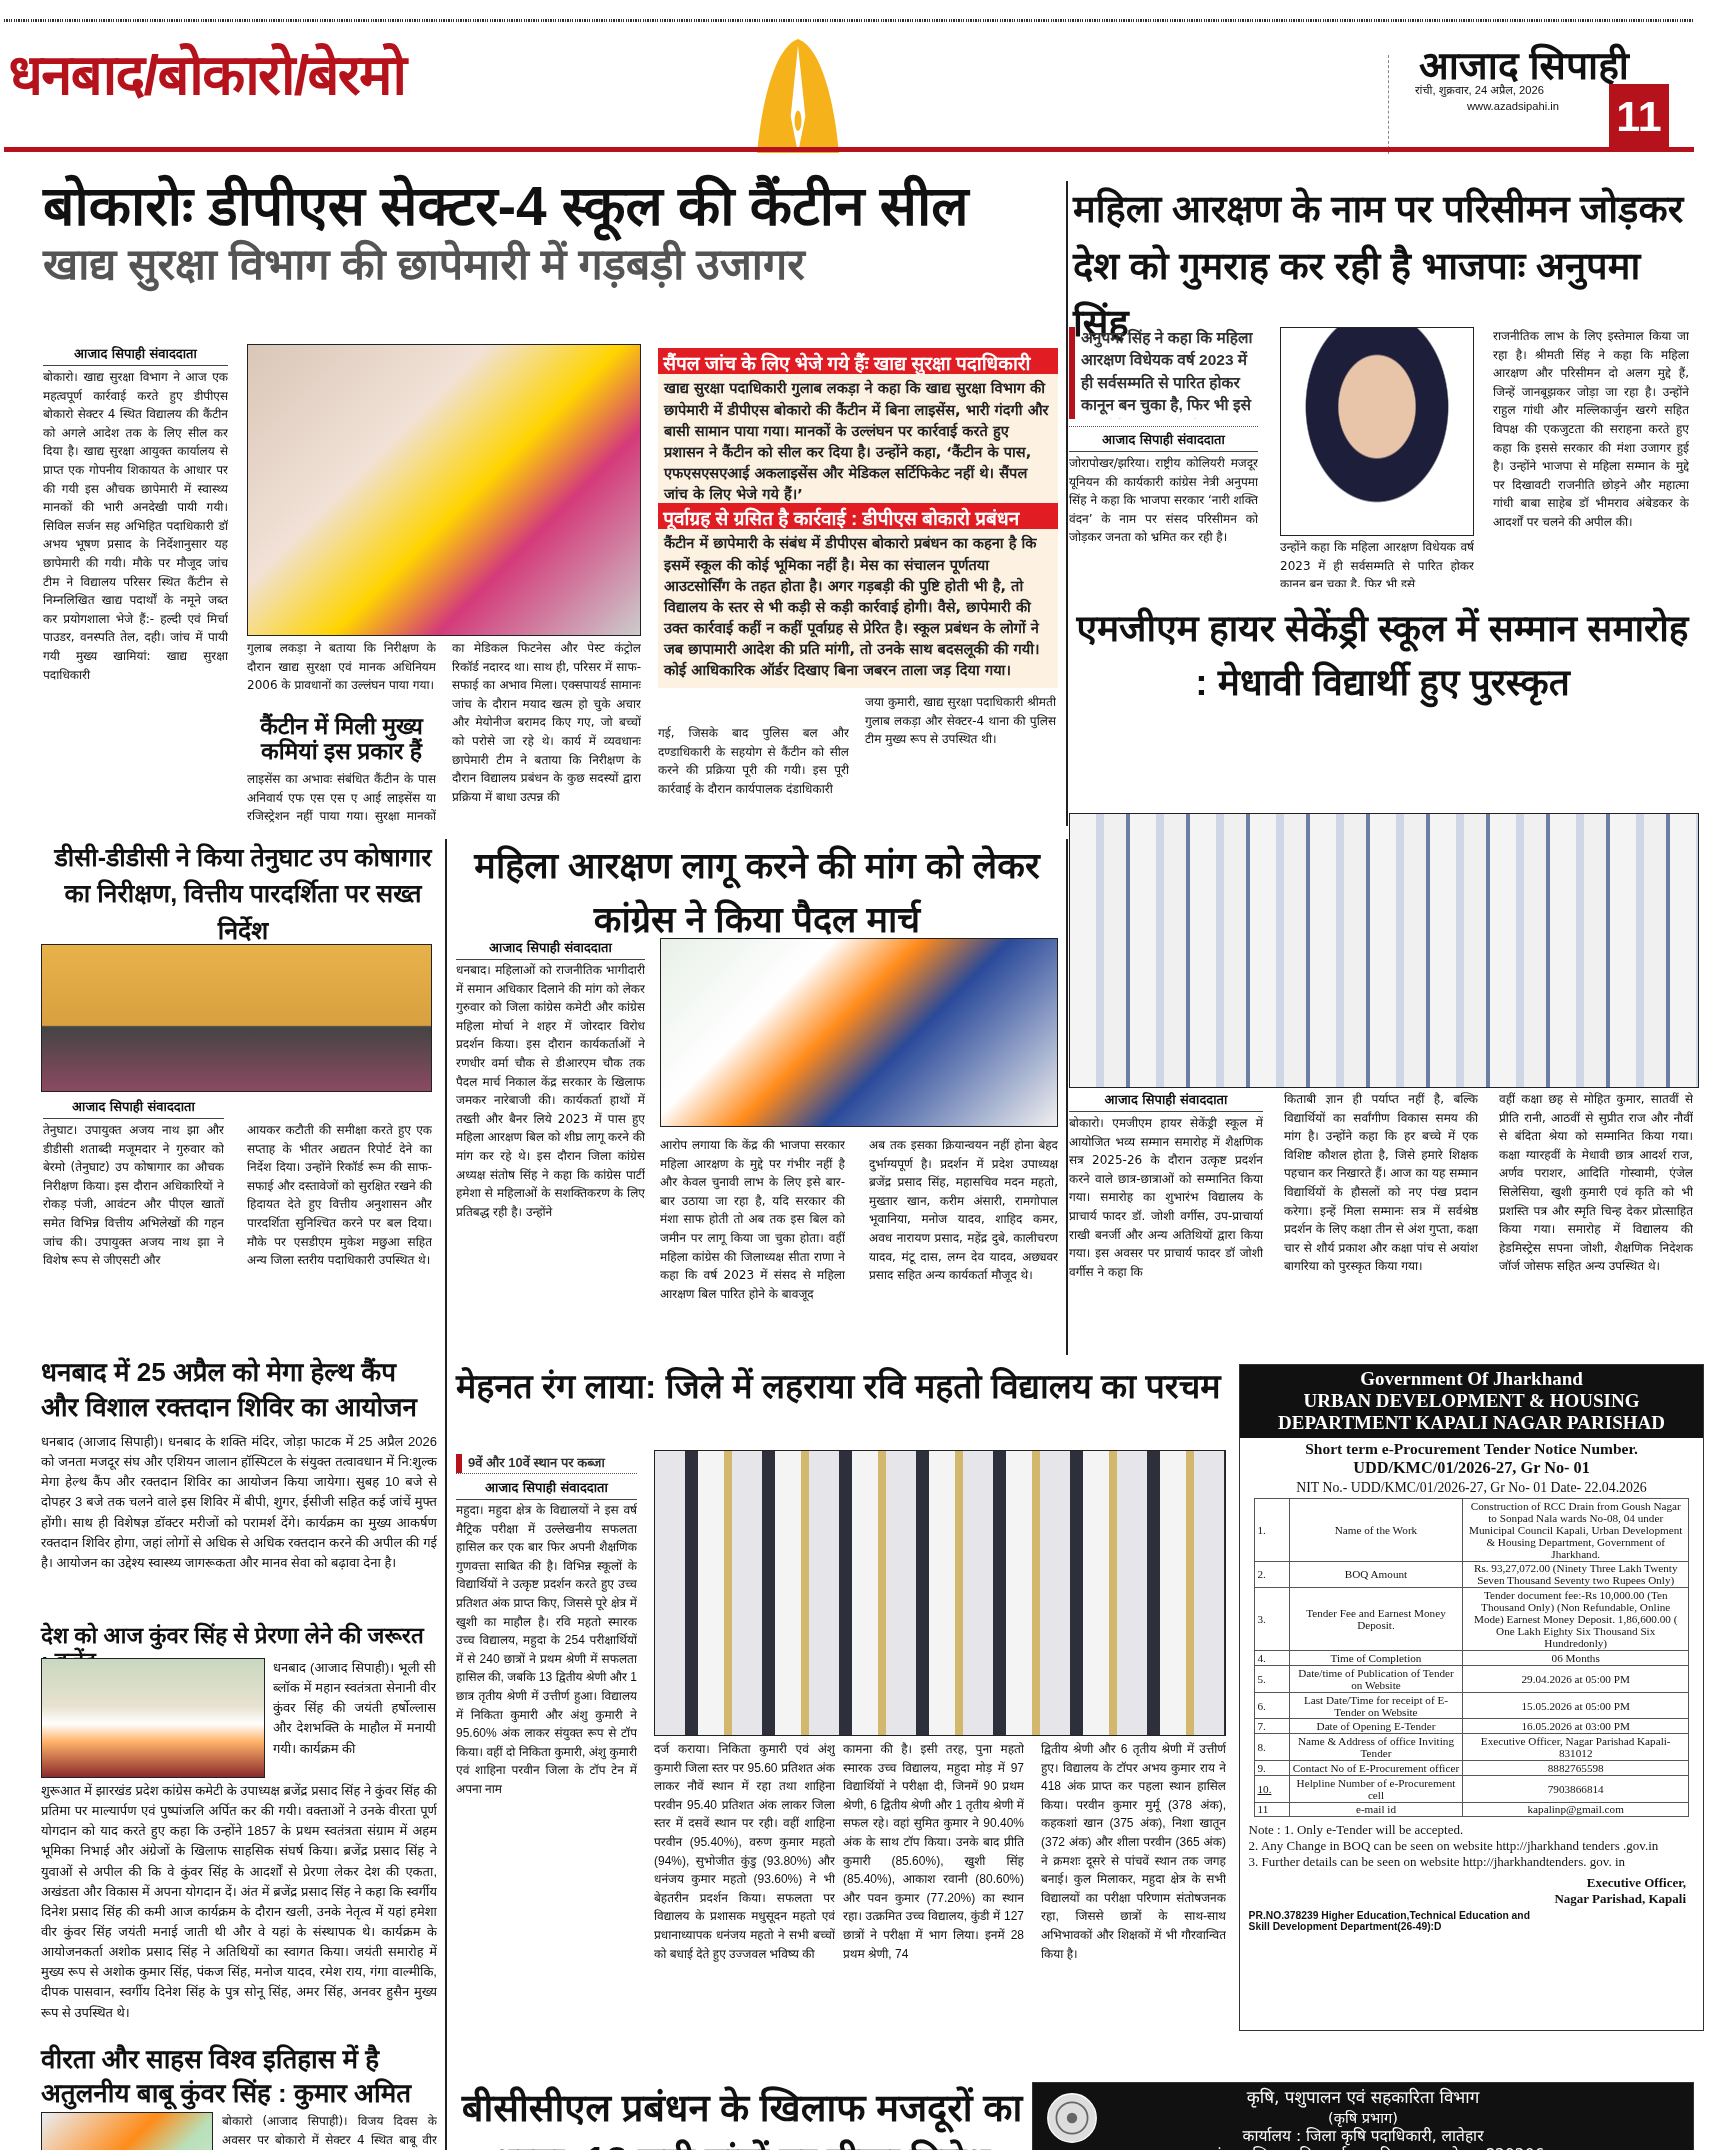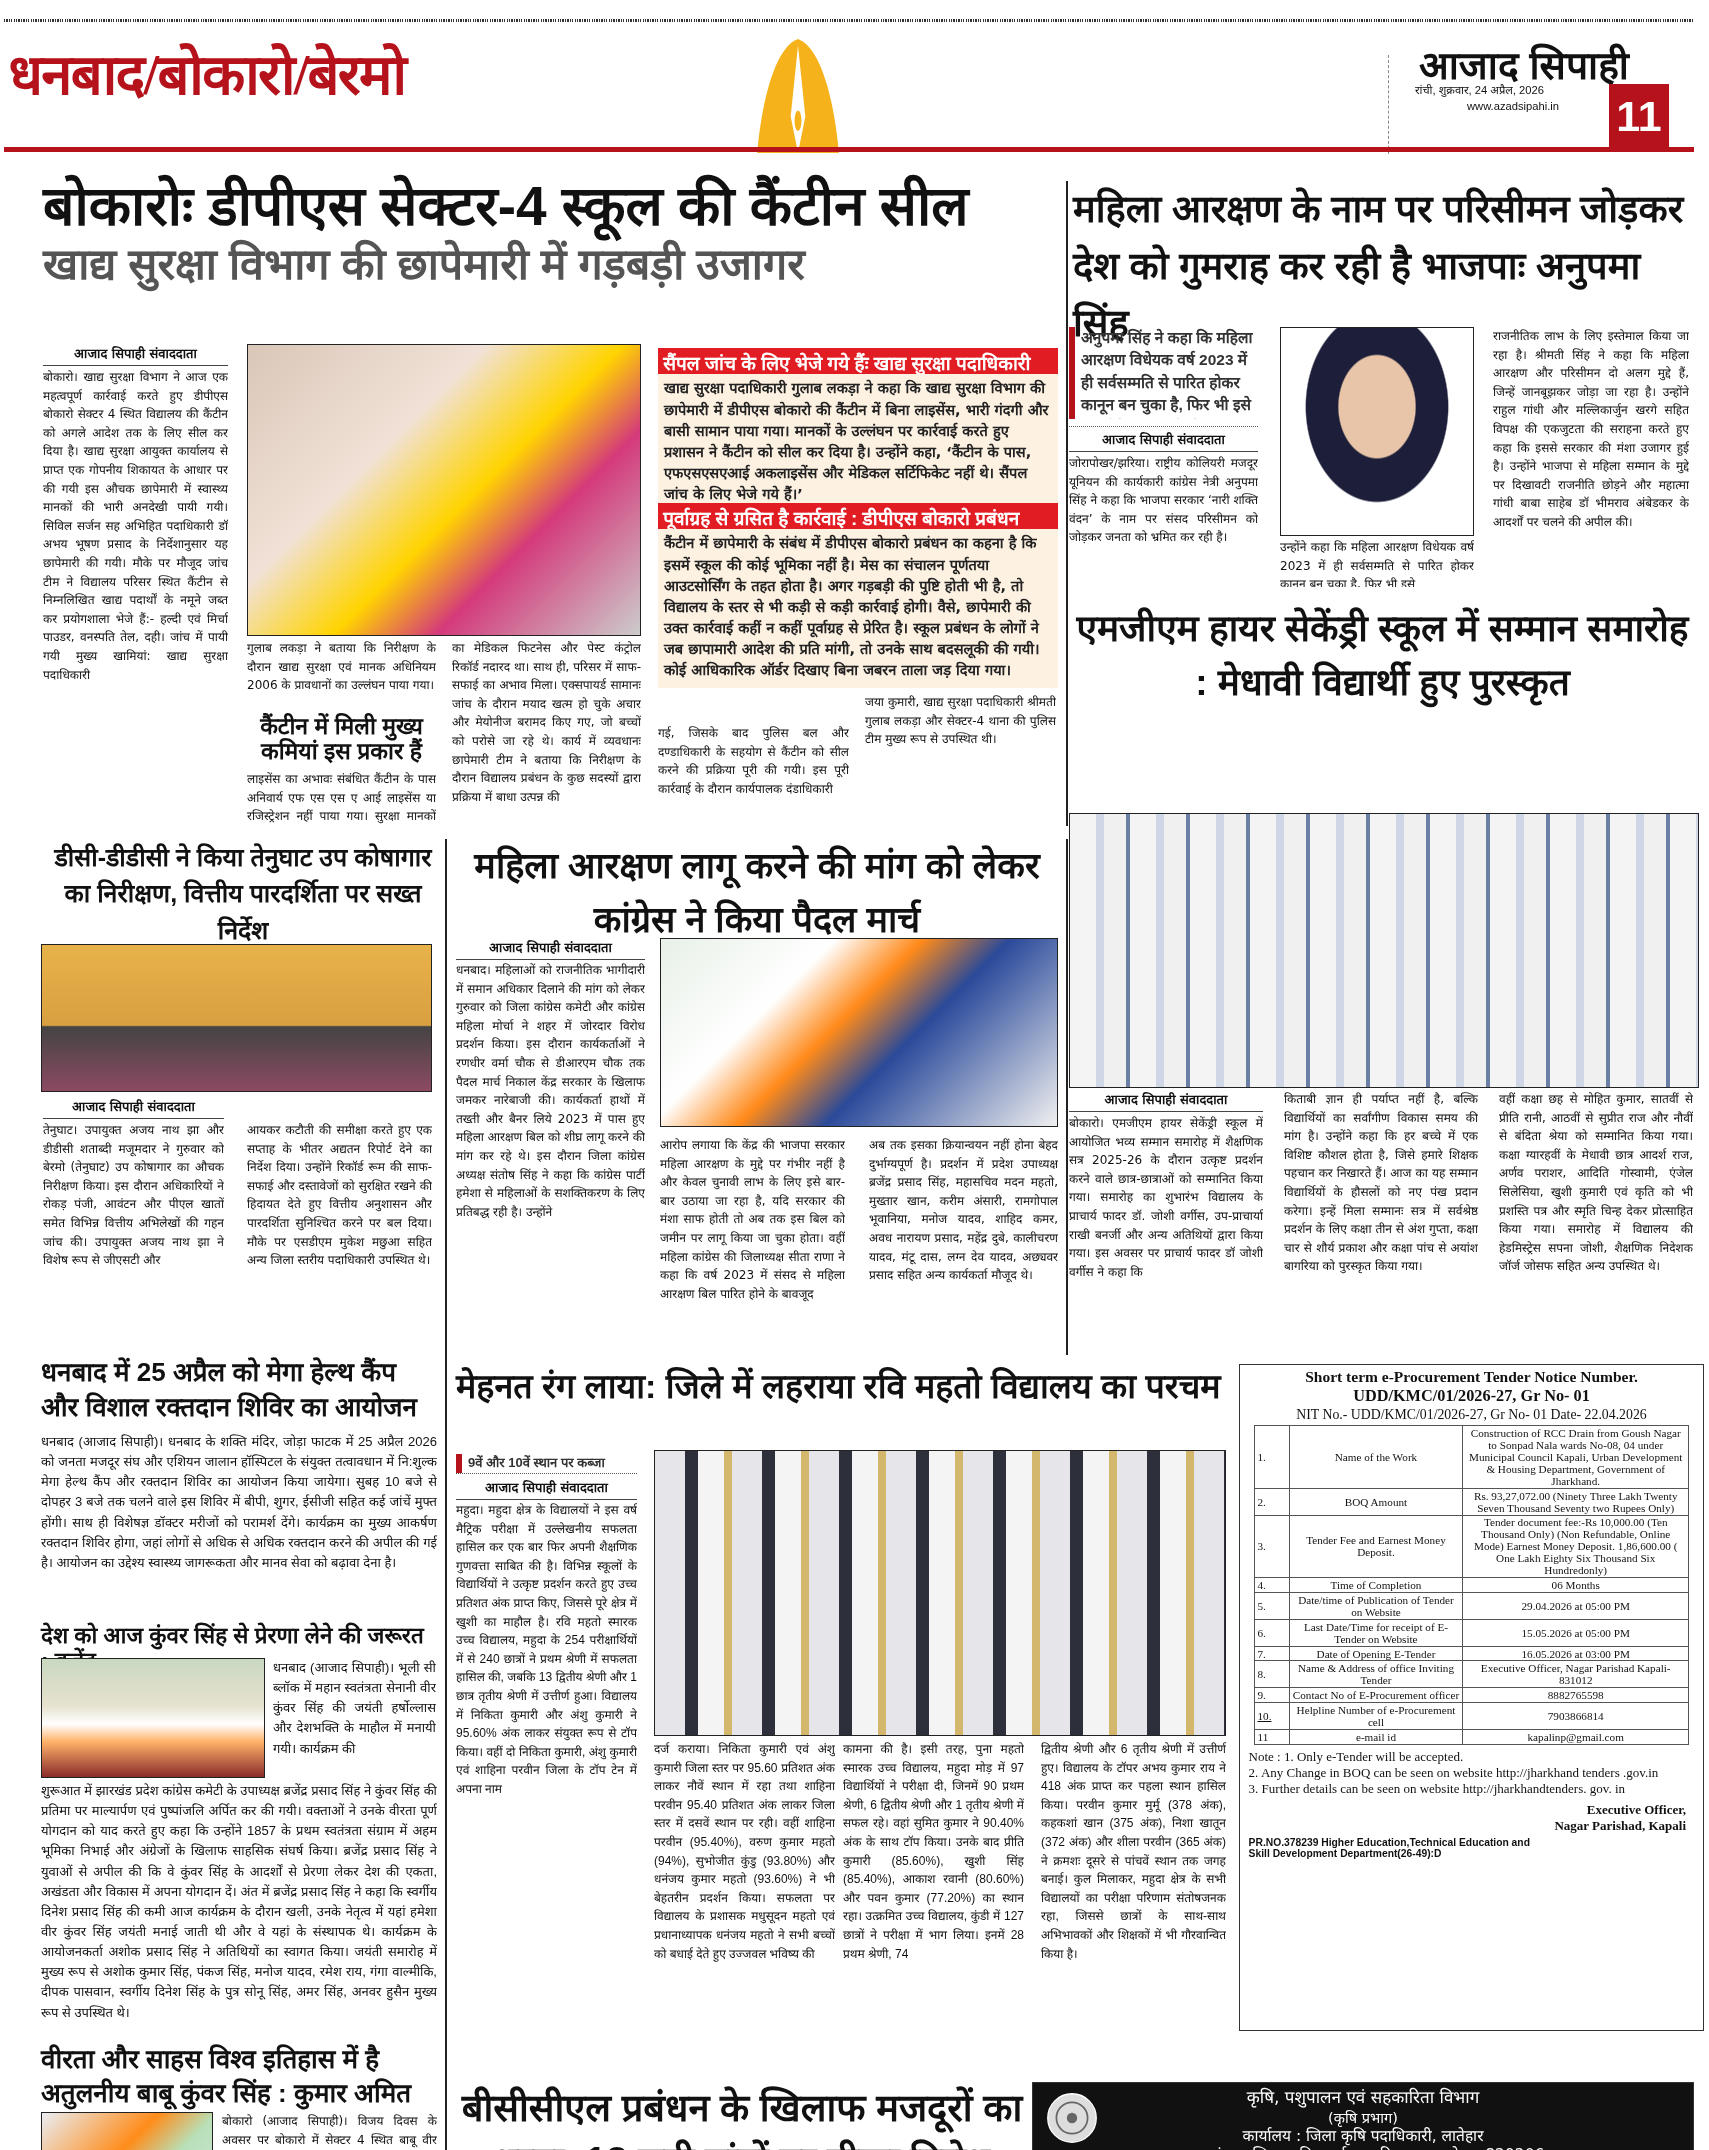--- a/index.html
+++ b/index.html
@@ -2,21 +2,21 @@
 <html style="font-size:6.9px"><head>
 <meta charset="utf-8">
 <style>
   * { box-sizing: border-box; margin: 0; padding: 0; }
   body { width: 1710px; height: 2693px; background: #fff; font-family: "DejaVu Sans", sans-serif; color: #111; position: relative; overflow: hidden; }
   .abs { position: absolute; }
   .lib { font-family: "Liberation Serif", serif; }
   .cond { font-family: "Liberation Sans", sans-serif; }
   
   .topline { left: 4.3px; top: 19px; width: 1690px; height: 2.6px; background: repeating-linear-gradient(90deg,#333 0 0.9px,#fff 0.9px 1.7px); }
-  .section-title { left: 8.6px; top: 34px; font-size: 56px; font-weight: bold; color: #b5121b; letter-spacing: -1.7px; font-family: Liberation Serif, serif; }
+  .section-title { left: 8.6px; top: 34px; font-size: 56px; font-weight: bold; color: #b5121b; letter-spacing: -1.7px; font-family: Liberation Sans, sans-serif; }
   .nib { left: 757px; top: 39px; width: 82px; height: 114px; }
   .paper-name { left: 1419px; top: 37px; font-size: 39px; font-weight: bold; font-family: "Liberation Sans", sans-serif; }
   .dateline { left: 1415px; top: 82px; font-size: 11.2px; }
   .website { left: 1467px; top: 100px; font-size: 11.2px; }
   .page-no { left: 1609px; top: 84px; width: 60px; height: 65px; background: #b5121b; color: #fff; font-size: 43px; font-weight: bold; text-align: center; line-height: 65px; font-family: "Liberation Sans", sans-serif; }
   .vrule-dash { left: 1388px; top: 55px; height: 99px; border-left: 0.9px dashed #888; }
   .redbar { left: 4.3px; top: 147px; width: 1690px; height: 5.2px; background: #b5121b; }
   .col-rule { width: 1.7px; background: #222; }
   
   .hl { font-weight: bold; font-family: "Liberation Sans", sans-serif; line-height: 1.1; color: #111; }
@@ -132,20 +132,25 @@
 <div class="abs byline" style="left:456px;top:1478px;width:181px;">आजाद सिपाही संवाददाता</div>
 <div class="abs body cond" style="left:456px;top:1501px;width:181px;height:572px;overflow:hidden;">महुदा। महुदा क्षेत्र के विद्यालयों ने इस वर्ष मैट्रिक परीक्षा में उल्लेखनीय सफलता हासिल कर एक बार फिर अपनी शैक्षणिक गुणवत्ता साबित की है। विभिन्न स्कूलों के विद्यार्थियों ने उत्कृष्ट प्रदर्शन करते हुए उच्च प्रतिशत अंक प्राप्त किए, जिससे पूरे क्षेत्र में खुशी का माहौल है। रवि महतो स्मारक उच्च विद्यालय, महुदा के 254 परीक्षार्थियों में से 240 छात्रों ने प्रथम श्रेणी में सफलता हासिल की, जबकि 13 द्वितीय श्रेणी और 1 छात्र तृतीय श्रेणी में उत्तीर्ण हुआ। विद्यालय में निकिता कुमारी और अंशु कुमारी ने 95.60% अंक लाकर संयुक्त रूप से टॉप किया। वहीं दो निकिता कुमारी, अंशु कुमारी एवं शाहिना परवीन जिला के टॉप टेन में अपना नाम</div>
 <div class="abs photo ph-rmhs" style="left:654px;top:1450px;width:572px;height:286px;"></div>
 <div class="abs body cond" style="left:654px;top:1740px;width:181px;height:333px;overflow:hidden;">दर्ज कराया। निकिता कुमारी एवं अंशु कुमारी जिला स्तर पर 95.60 प्रतिशत अंक लाकर नौवें स्थान में रहा तथा शाहिना परवीन 95.40 प्रतिशत अंक लाकर जिला स्तर में दसवें स्थान पर रही। वहीं शाहिना परवीन (95.40%), वरुण कुमार महतो (94%), सुभोजीत कुंडु (93.80%) और धनंजय कुमार महतो (93.60%) ने भी बेहतरीन प्रदर्शन किया। सफलता पर विद्यालय के प्रशासक मधुसूदन महतो एवं प्रधानाध्यापक धनंजय महतो ने सभी बच्चों को बधाई देते हुए उज्जवल भविष्य की</div>
 <div class="abs body cond" style="left:843px;top:1740px;width:181px;height:333px;overflow:hidden;">कामना की है। इसी तरह, पुना महतो स्मारक उच्च विद्यालय, महुदा मोड़ में 97 विद्यार्थियों ने परीक्षा दी, जिनमें 90 प्रथम श्रेणी, 6 द्वितीय श्रेणी और 1 तृतीय श्रेणी में सफल रहे। वहां सुमित कुमार ने 90.40% अंक के साथ टॉप किया। उनके बाद प्रीति कुमारी (85.60%), खुशी सिंह (85.40%), आकाश रवानी (80.60%) और पवन कुमार (77.20%) का स्थान रहा। उत्क्रमित उच्च विद्यालय, कुंडी में 127 छात्रों ने परीक्षा में भाग लिया। इनमें 28 प्रथम श्रेणी, 74</div>
 <div class="abs body cond" style="left:1041px;top:1740px;width:185px;height:333px;overflow:hidden;">द्वितीय श्रेणी और 6 तृतीय श्रेणी में उत्तीर्ण हुए। विद्यालय के टॉपर अभय कुमार राय ने 418 अंक प्राप्त कर पहला स्थान हासिल किया। परवीन कुमार मुर्मू (378 अंक), कहकशां खान (375 अंक), निशा खातून (372 अंक) और शीला परवीन (365 अंक) ने क्रमशः दूसरे से पांचवें स्थान तक जगह बनाई। कुल मिलाकर, महुदा क्षेत्र के सभी विद्यालयों का परीक्षा परिणाम संतोषजनक रहा, जिससे छात्रों के साथ-साथ अभिभावकों और शिक्षकों में भी गौरवान्वित किया है।</div>
 
 <div class="abs hl" style="left:456px;top:2082px;width:572px;font-size:38px;line-height:1.4;text-align:center;">बीसीसीएल प्रबंधन के खिलाफ मजदूरों का धरना, 18 सूत्री मांगों पर तीखा विरोध</div>
 
 <div class="abs tender" style="left:1239px;top:1364px;width:465px;height:667px;">
+  <div class="tender-head" style="font-size:19px;padding:3.4px 0;">
+    <div>Government Of Jharkhand</div>
+    <div>URBAN DEVELOPMENT &amp; HOUSING</div>
+    <div>DEPARTMENT KAPALI NAGAR PARISHAD</div>
+  </div>
   <div class="lib" style="text-align:center;font-weight:bold;font-size:15.5px;margin-top:2.6px;">Short term e-Procurement Tender Notice Number.</div>
   <div class="lib" style="text-align:center;font-weight:bold;font-size:16.3px;">UDD/KMC/01/2026-27, Gr No- 01</div>
   <div class="lib" style="text-align:center;font-size:13.8px;margin:1.7px 0;">NIT No.- UDD/KMC/01/2026-27, Gr No- 01   Date- 22.04.2026</div>
   <table>
     <tbody id="tender-rows">
         <tr>
           <td style="width: 8%; text-align: left;">1.</td>
           <td style="width: 40%;">Name of the Work</td>
           <td>Construction of RCC Drain from Goush Nagar to Sonpad Nala wards No-08, 04 under Municipal Council Kapali, Urban Development &amp; Housing Department, Government of Jharkhand.</td>
         </tr>

